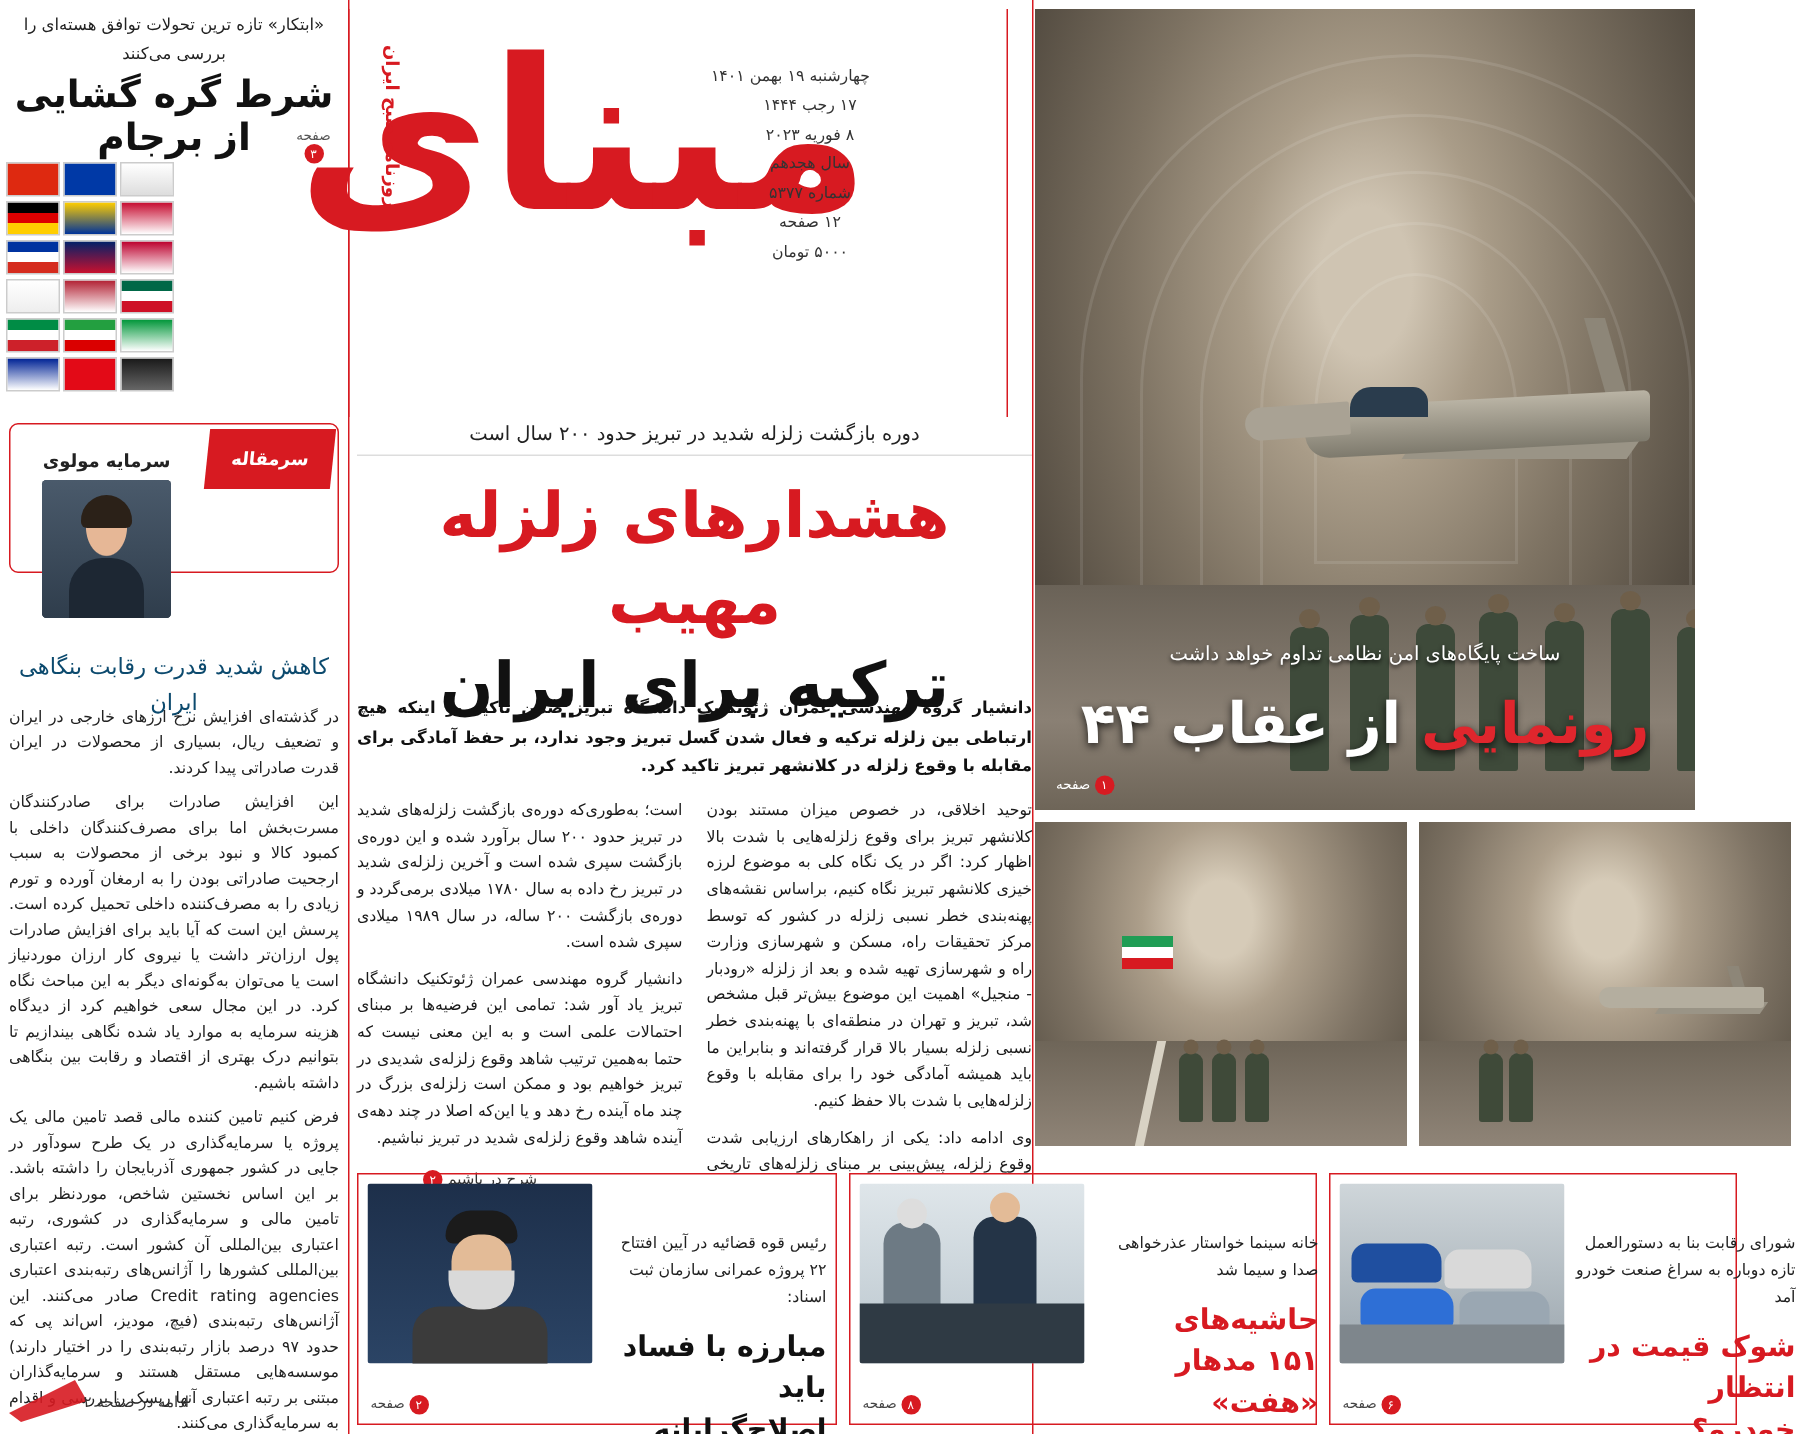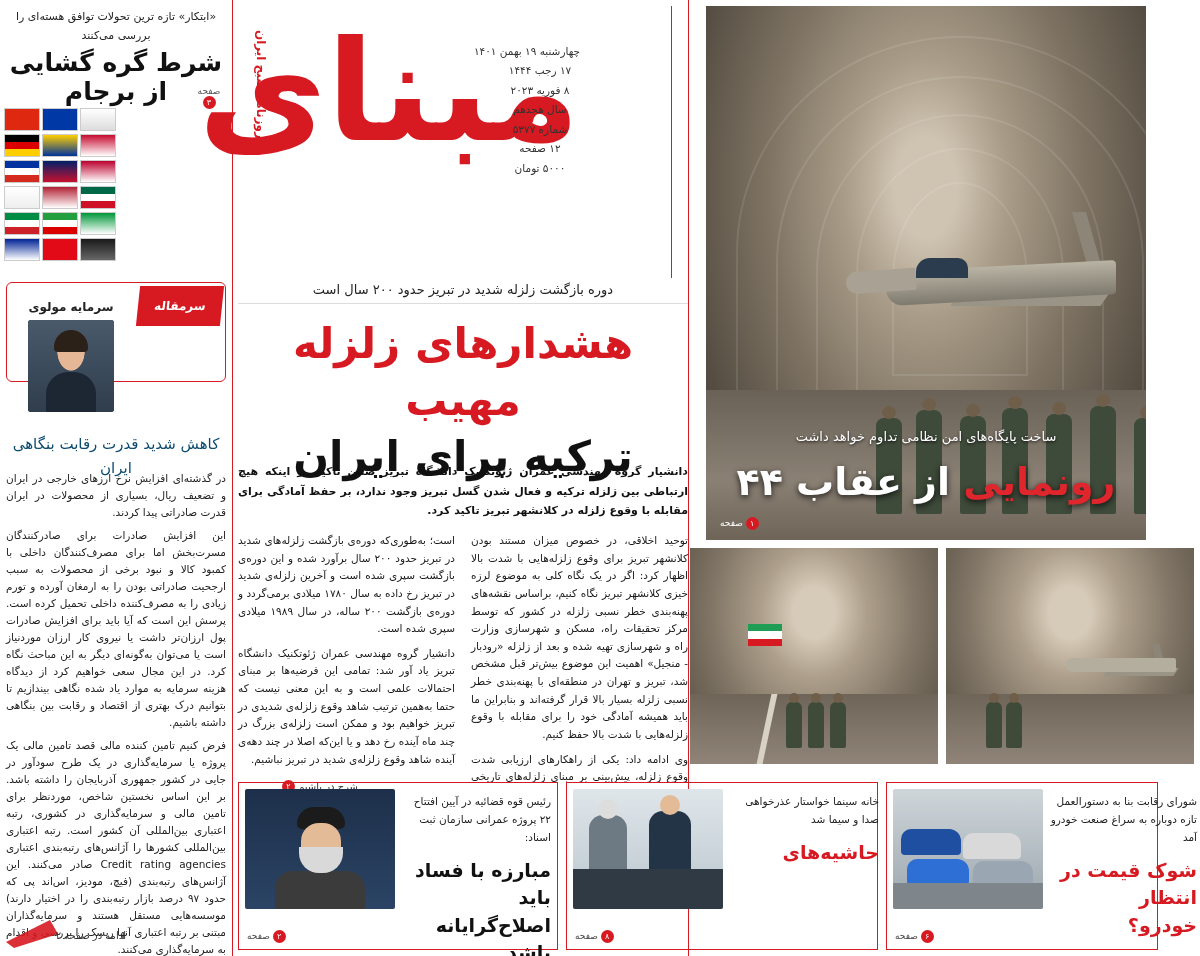--- a/index.html
+++ b/index.html
@@ -45,21 +45,21 @@
   .center-col{position:absolute;left:238px;top:282px;width:450px;height:670px;}
   .kicker{position:absolute;left:0;top:0;width:450px;text-align:center;font-size:13px;color:#222;border-bottom:1px solid #ddd;padding-bottom:6px;}
   .main-head{position:absolute;left:0;top:34px;width:450px;text-align:center;font-size:42px;font-weight:bold;line-height:1.35;letter-spacing:-1px;color:#111;}
   .main-head .hl{color:#d71a21;}
   .lead{position:absolute;left:0;top:180px;width:450px;font-size:11px;line-height:1.78;text-align:justify;font-weight:bold;color:#111;}
   .body-2col{position:absolute;left:0;top:250px;width:450px;column-count:2;column-gap:16px;font-size:10.5px;line-height:1.68;text-align:justify;color:#1a1a1a;}
   .body-2col p{margin:0 0 7px 0;}
   .see-page{position:absolute;left:0;top:498px;width:120px;font-size:10px;color:#333;}
 
   
-  .hero{position:absolute;left:706px;top:6px;width:440px;height:534px;overflow:hidden;background:#6b6257;}
+  .hero{position:absolute;left:690px;top:6px;width:440px;height:534px;overflow:hidden;background:#6b6257;}
   .tunnel{position:absolute;inset:0;background:
     radial-gradient(ellipse at 50% 34%, #cfc4b2 0 10%, #a99c88 26%, #7d7262 52%, #564e43 78%, #3a342c 100%);}
   .ribs{position:absolute;inset:0;}
   .rib{position:absolute;border:2px solid rgba(255,255,255,0.10);border-radius:50% 50% 0 0;}
   .floor{position:absolute;left:0;bottom:0;width:100%;height:150px;background:linear-gradient(#6a6257,#8a8074 60%,#6e6558);}
   .jet{position:absolute;left:140px;top:200px;width:300px;height:170px;}
   .jet-body{position:absolute;left:40px;top:60px;width:230px;height:34px;background:linear-gradient(#b9b3a4,#7e7a6d);border-radius:40px 10px 8px 40px;transform:skewY(-3deg);}
   .jet-nose{position:absolute;left:0px;top:64px;width:70px;height:22px;background:#a9a294;border-radius:30px 4px 4px 30px;transform:rotate(-4deg);}
   .jet-tail{position:absolute;left:236px;top:6px;width:14px;height:70px;background:#8d8678;transform:skewX(16deg);}
   .jet-wing{position:absolute;left:110px;top:84px;width:150px;height:16px;background:#9a9486;transform:skewX(-35deg);}
@@ -95,21 +95,21 @@
   .s2{left:566px;width:312px;}
   .s3{left:886px;width:272px;}
   .s-photo{position:absolute;top:6px;width:150px;height:120px;overflow:hidden;border-radius:2px;}
   .s1 .s-photo{left:6px;}
   .s2 .s-photo{left:6px;}
   .s3 .s-photo{left:6px;}
   .s-txt{position:absolute;top:10px;width:150px;text-align:right;}
   .s1 .s-txt{left:162px;}
   .s2 .s-txt{left:162px;}
   .s3 .s-txt{left:160px;}
-  .s-kicker{font-size:10.5px;line-height:1.7;color:#222;}
+  .s-kicker{font-size:10.5px;line-height:1.7;color:#222;margin-top:28px;}
   .s-head{margin-top:10px;font-size:19px;font-weight:bold;line-height:1.45;color:#111;letter-spacing:-0.5px;}
   .s-head .r{color:#d71a21;}
   .s-page{position:absolute;left:8px;bottom:6px;font-size:9px;color:#444;}
 
   
   .ph-cleric{position:absolute;inset:0;background:linear-gradient(#1d2f4a,#2b4465);}
   .ph-cleric .turban{position:absolute;left:52px;top:18px;width:48px;height:22px;background:#1b1b1b;border-radius:20px 20px 6px 6px;}
   .ph-cleric .fc{position:absolute;left:56px;top:34px;width:40px;height:42px;background:#e3bb97;border-radius:18px;}
   .ph-cleric .bd{position:absolute;left:54px;top:58px;width:44px;height:26px;background:#d9d9d9;border-radius:0 0 20px 20px;}
   .ph-cleric .rb{position:absolute;left:30px;top:82px;width:90px;height:40px;background:#3b3b3b;border-radius:18px 18px 0 0;}
@@ -316,20 +316,21 @@
       <div class="ph-desk">
           <div class="m1"></div>
           <div class="m2"></div>
           <div class="tbl"></div>
         </div>
     </div>
     <div class="s-txt">
       <div class="s-kicker">خانه سینما خواستار عذرخواهی صدا و سیما شد</div>
       <div class="s-head">
         <div class="r">حاشیه‌های</div>
+        <div class="r">۱۵۱ مدهار «هفت»</div>
       </div>
     </div>
     <div class="s-page">
       <span class="pg-dot">۸</span>
       <span>صفحه</span>
     </div>
   </div>
 
   <div class="strip s3">
     <div class="s-photo">

